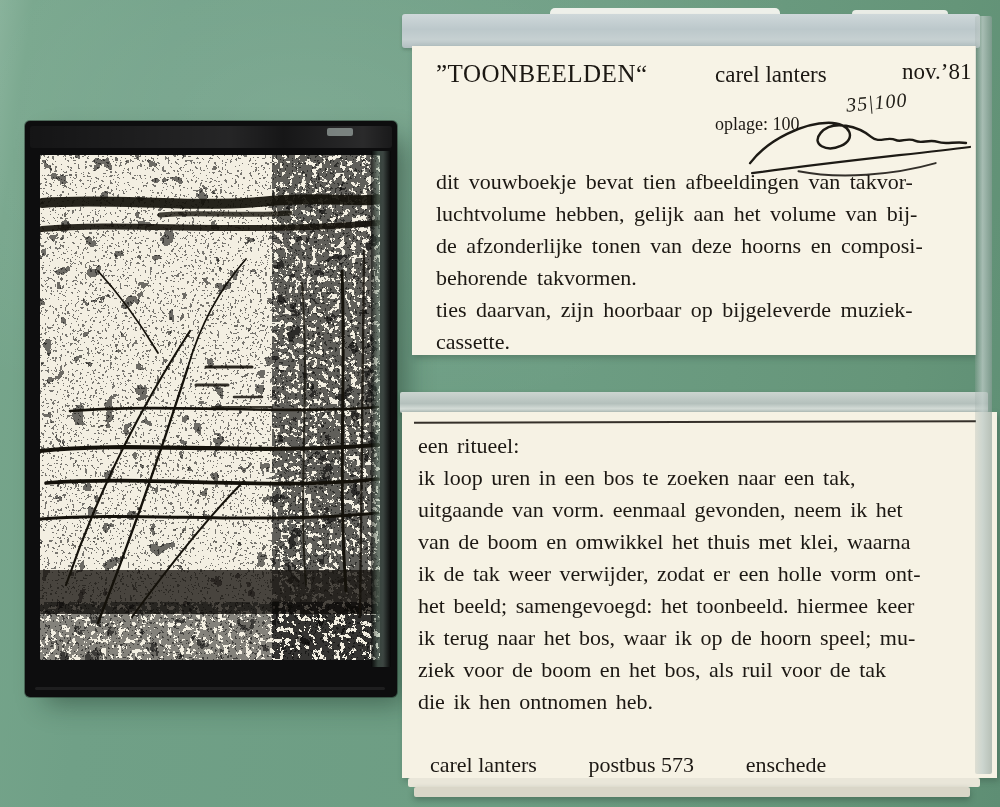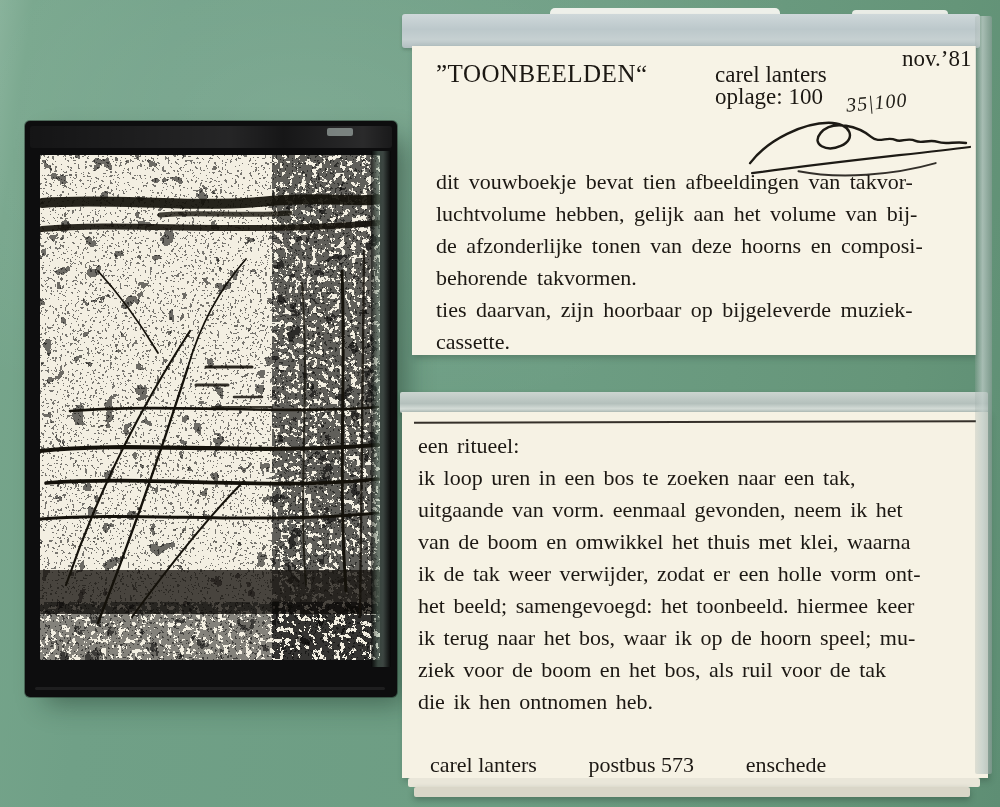--- a/index.html
+++ b/index.html
@@ -32,33 +32,33 @@
     background:linear-gradient(180deg,#cfd8da 0%,#bcc8cb 45%,#c6d0d1 75%,#b2bfc1 100%);
     box-shadow:0 2px 3px rgba(40,60,50,.25);}
   .sleeve-top-white1{position:absolute;left:150px;top:0;width:230px;height:11px;border-radius:5px;background:#eef0ea;}
   .sleeve-top-white2{position:absolute;left:452px;top:2px;width:96px;height:9px;border-radius:4px;background:#e9ece6;}
   .sleeve-right{position:absolute;left:575px;top:8px;width:17px;height:758px;border-radius:2px;
     background:linear-gradient(90deg,rgba(150,165,160,.25),rgba(190,203,199,.75) 45%,rgba(140,158,152,.6));}
   .card{position:absolute;background:#f7f3e6;color:#1c1813;}
   .card-top{left:12px;top:38px;width:564px;height:309px;
     box-shadow:2px 3px 6px rgba(40,60,50,.30);}
   .card-bottom{left:2px;top:404px;width:586px;height:366px;background:#f6f2e4;
-    box-shadow:2px 3px 6px rgba(40,60,50,.30);}
+    box-shadow:2px 3px 6px rgba(40,60,50,.30);padding-left:9px;}
   .sleeve-mid{position:absolute;left:0;top:384px;width:588px;height:21px;border-radius:2px;
     background:linear-gradient(180deg,#ccd5d0 0%,#b4c0bc 55%,#d4dcd7 80%,#a9b5b1 100%);
     box-shadow:0 2px 4px rgba(40,60,50,.35);}
   .stack-edge1{position:absolute;left:8px;top:770px;width:572px;height:9px;background:#e9e6d9;border-radius:2px;}
   .stack-edge2{position:absolute;left:14px;top:779px;width:556px;height:10px;background:#d9d6c8;border-radius:2px;
     box-shadow:0 3px 6px rgba(30,50,40,.35);}
 
   
   .card-title{position:absolute;left:24px;top:14px;font-size:25px;letter-spacing:.5px;white-space:nowrap;}
   .artist{position:absolute;left:303px;top:16px;font-size:23px;white-space:nowrap;}
-  .date{position:absolute;left:490px;top:0;font-size:23px;white-space:nowrap;}
-  .edition-label{position:absolute;left:303px;top:38px;font-size:23px;white-space:nowrap;}
+  .date{position:absolute;left:490px;top:13px;font-size:23px;white-space:nowrap;}
+  .edition-label{position:absolute;left:303px;top:68px;font-size:18px;white-space:nowrap;}
   .handwritten{position:absolute;left:434px;top:45px;font-size:20px;font-style:italic;
     letter-spacing:1px;color:#23201a;transform:rotate(-5deg);white-space:nowrap;}
   .signature{position:absolute;left:330px;top:66px;width:232px;height:74px;z-index:3;}
   .body-text{position:absolute;left:24px;top:120px;font-size:22px;line-height:32px;word-spacing:4px;}
   .body-text div{white-space:nowrap;}
   .rule{position:absolute;left:12px;top:9px;width:562px;height:2px;background:#35302a;transform:rotate(-.15deg);}
   .ritual-text{position:absolute;left:16px;top:18px;font-size:22px;line-height:32px;word-spacing:3px;}
   .ritual-text div{white-space:nowrap;}
   .footer-row{position:absolute;left:28px;top:340px;font-size:22px;white-space:nowrap;}
   .footer-row span{margin-right:46px;}

